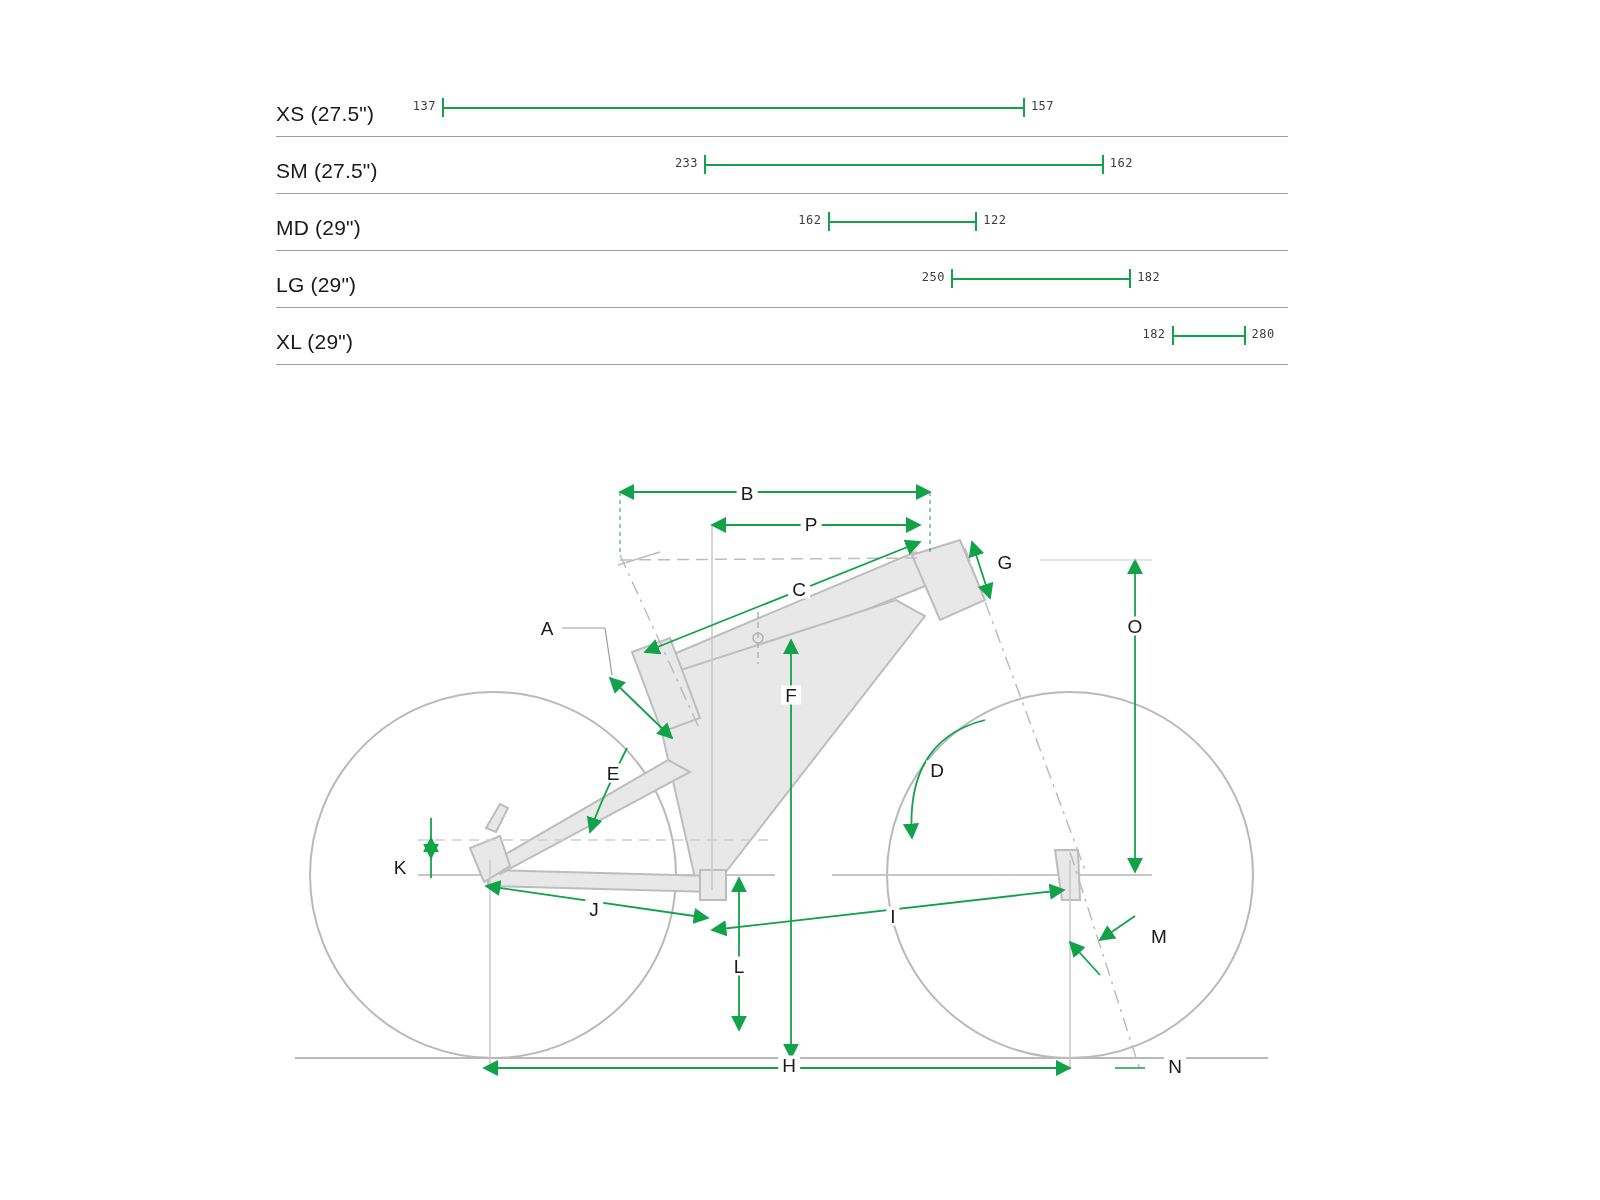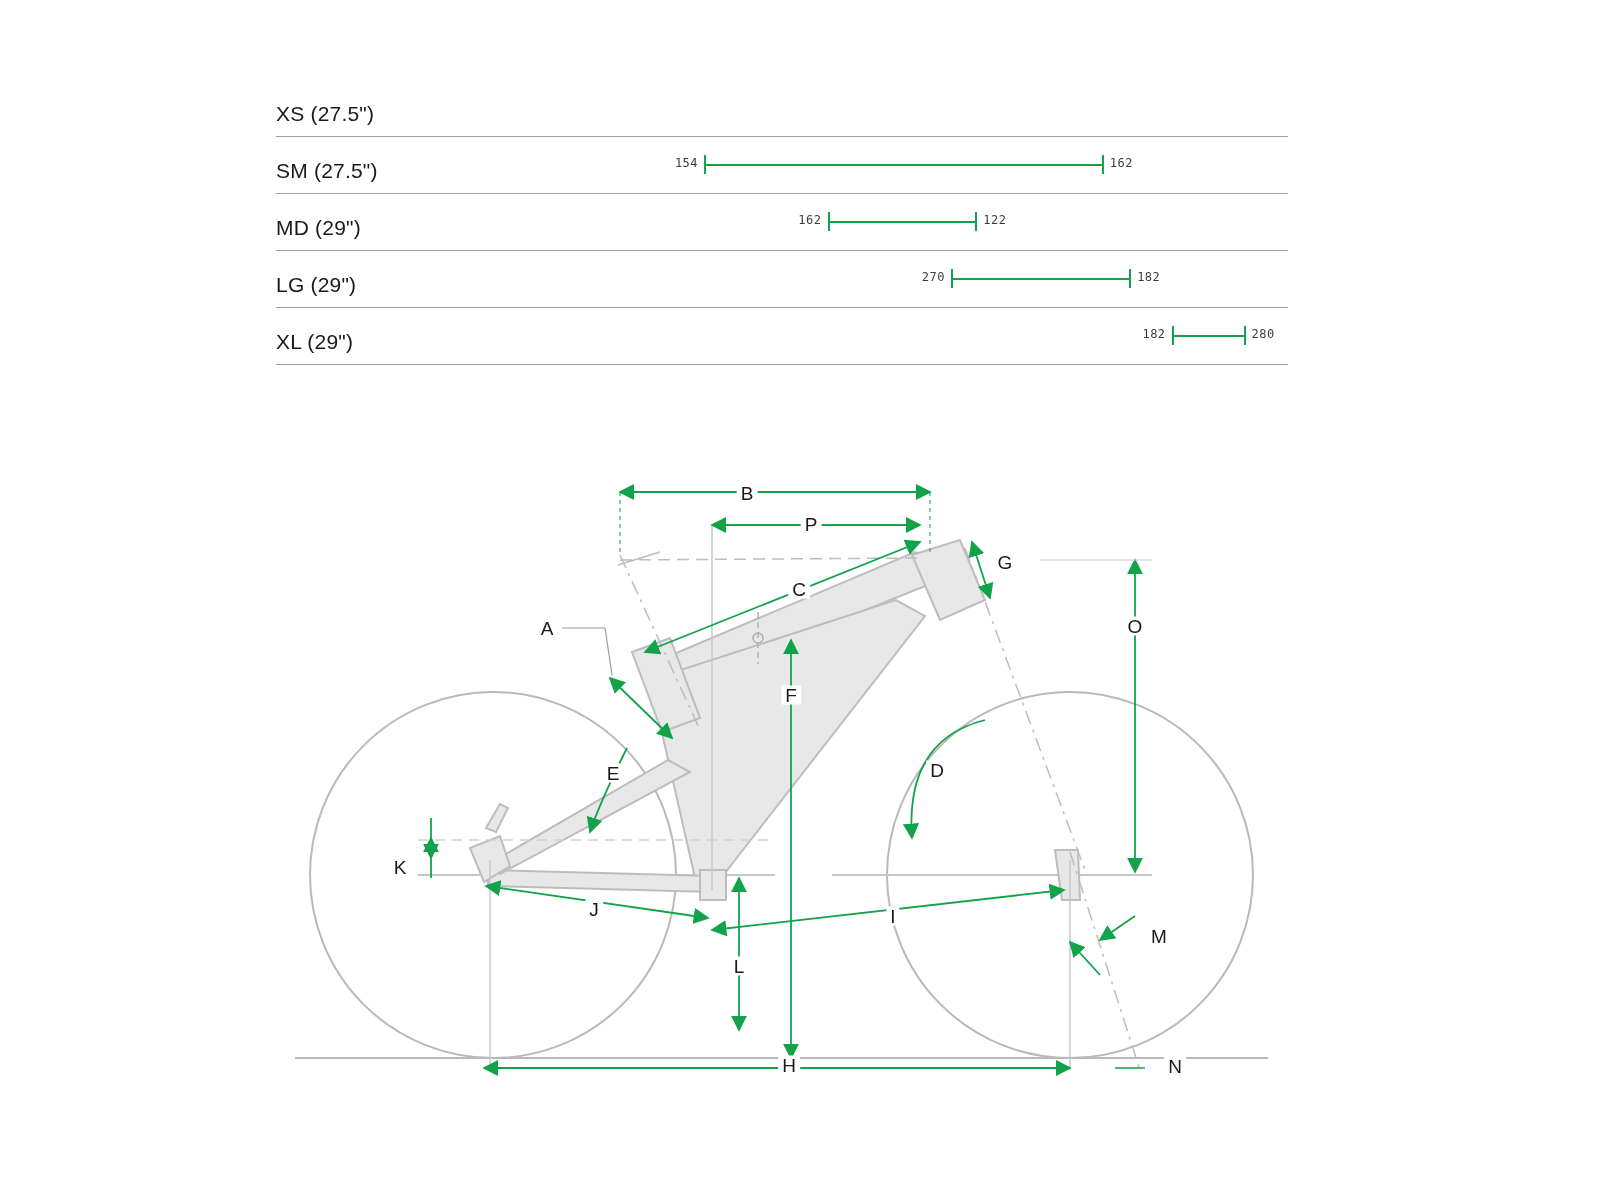--- a/index.html
+++ b/index.html
@@ -96,29 +96,36 @@
 </style>
 </head>
 <body>
 
 <div id="stage">
 
   <div class="size-chart">
 
     <div class="size-row">
       <div class="size-label">XS (27.5")</div>
+      <div class="range" style="left:16.4%; right:26.0%;">
+        <div class="bar"></div>
+        <div class="cap start"></div>
+        <div class="cap end"></div>
+        <div class="num low">137</div>
+        <div class="num high">157</div>
+      </div>
     </div>
 
     <div class="size-row">
       <div class="size-label">SM (27.5")</div>
       <div class="range" style="left:42.3%; right:18.2%;">
         <div class="bar"></div>
         <div class="cap start"></div>
         <div class="cap end"></div>
-        <div class="num low">154</div>
+        <div class="num low">233</div>
         <div class="num high">162</div>
       </div>
     </div>
 
     <div class="size-row">
       <div class="size-label">MD (29")</div>
       <div class="range" style="left:54.5%; right:30.7%;">
         <div class="bar"></div>
         <div class="cap start"></div>
         <div class="cap end"></div>
@@ -126,21 +133,21 @@
         <div class="num high">122</div>
       </div>
     </div>
 
     <div class="size-row">
       <div class="size-label">LG (29")</div>
       <div class="range" style="left:66.7%; right:15.5%;">
         <div class="bar"></div>
         <div class="cap start"></div>
         <div class="cap end"></div>
-        <div class="num low">270</div>
+        <div class="num low">250</div>
         <div class="num high">182</div>
       </div>
     </div>
 
     <div class="size-row">
       <div class="size-label">XL (29")</div>
       <div class="range" style="left:88.5%; right:4.2%;">
         <div class="bar"></div>
         <div class="cap start"></div>
         <div class="cap end"></div>

